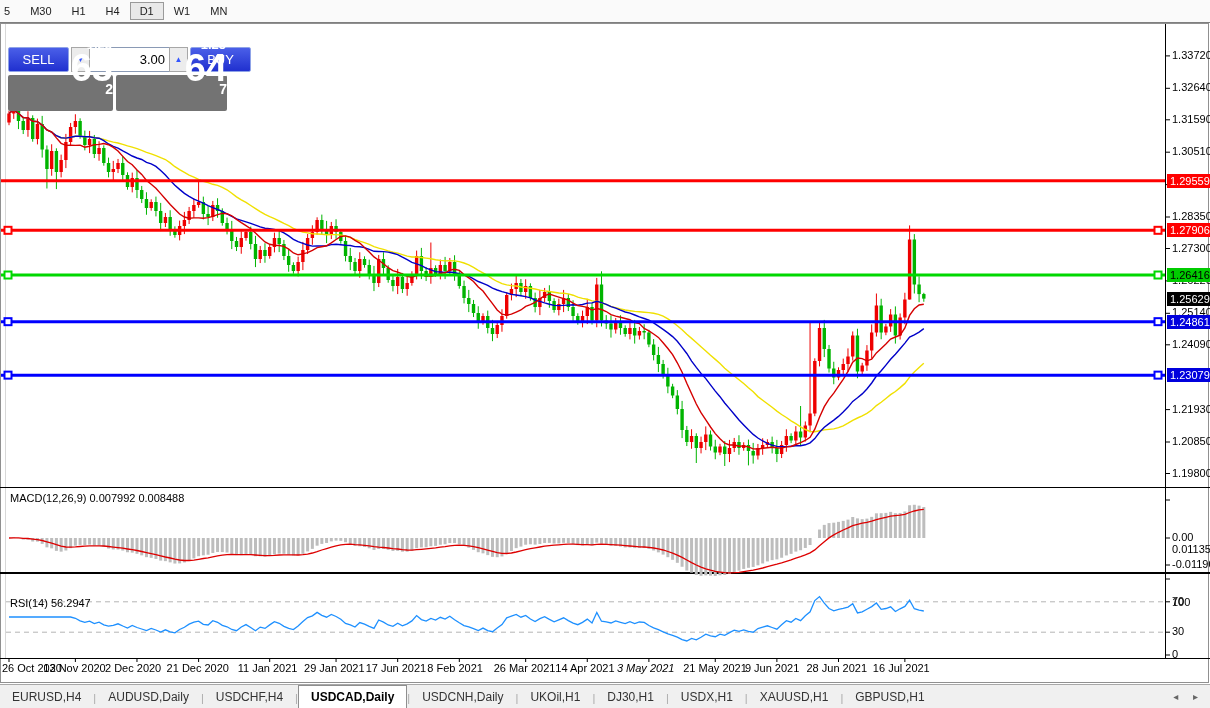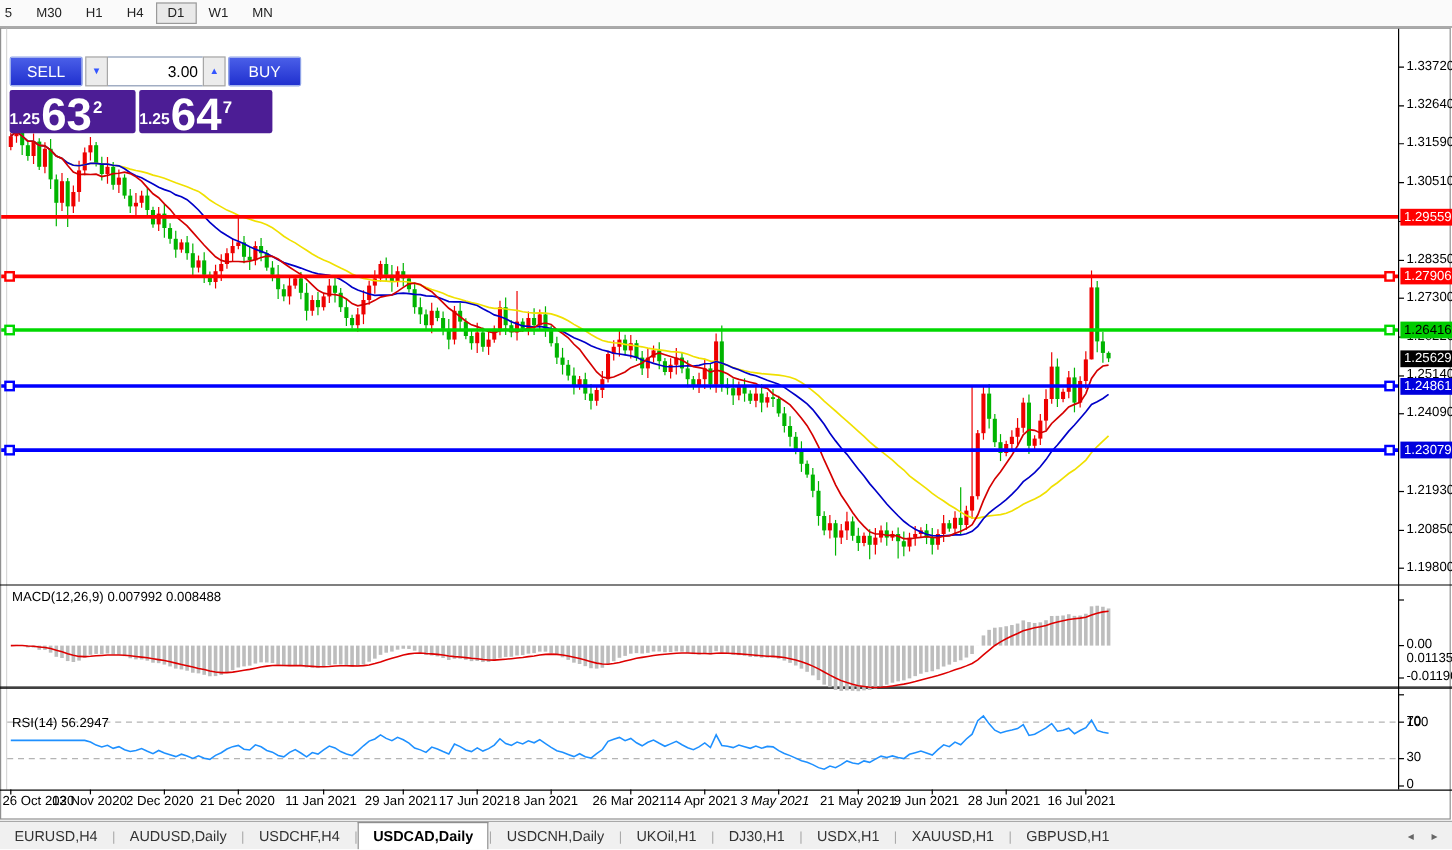--- a/index.html
+++ b/index.html
@@ -20,21 +20,21 @@
   .badge{position:absolute;left:1167px;height:14px;line-height:14px;padding:0 3px;font-size:11px;z-index:6;white-space:nowrap;}
   .date-label{position:absolute;top:639px;font-size:11px;color:#000;z-index:5;white-space:nowrap;}
   
   #trade-panel{position:absolute;left:8px;top:24px;width:243px;z-index:10;}
   #tp-row1{display:flex;height:25px;}
   .tp-btn{width:59px;background:linear-gradient(#4a5fe8,#2030cf);border:1px solid #8fa3e8;border-radius:2px;color:#fff;font-size:13px;display:flex;align-items:center;justify-content:center;cursor:pointer;}
   #tp-spin{display:flex;flex:1;margin:0 2px;}
   .spin-btn{width:17px;background:#ececec;border:1px solid #a7a7a7;color:#3355ff;font-size:8px;display:flex;align-items:center;justify-content:center;cursor:pointer;}
   #tp-vol{flex:1;border:1px solid #8a9ab5;border-left:none;border-right:none;background:#fff;font-size:13px;color:#000;text-align:right;padding:0 4px;width:50px;font-family:"Liberation Sans",sans-serif;}
   #tp-row2{display:flex;margin-top:3px;}
-  .tp-price{height:34px;background:#4c1d95;border-radius:2px;color:#fff;display:flex;align-items:flex-end;justify-content:flex-start;padding-bottom:2px;}
+  .tp-price{height:34px;background:#737373;border-radius:2px;color:#fff;display:flex;align-items:flex-end;justify-content:flex-end;padding-bottom:2px;flex-direction:column;}
   .tp-price.sell{width:105px;margin-right:3px;}
   .tp-price.buy{width:111px;}
   .tp-small{font-size:13px;font-weight:bold;margin:0 1px 3px 0;}
   .tp-big{font-size:38px;font-weight:bold;line-height:26px;}
   .tp-sup{font-size:14px;font-weight:bold;margin:0 0 12px 1px;}
   
   #tabbar{position:absolute;left:0;bottom:0;width:1210px;height:24px;background:#f0f0f0;border-top:1px solid #a8a8a8;display:flex;align-items:flex-end;box-sizing:border-box;}
   .tab{font-size:12px;color:#333;padding:4px 12px 4px 12px;position:relative;cursor:pointer;white-space:nowrap;}
   .tab-sep{color:#aaa;font-size:11px;align-self:center;margin-top:3px;}
   .tab.active{background:#fff;border:1px solid #8f8f8f;border-bottom:none;color:#000;font-weight:bold;}
@@ -762,21 +762,21 @@
         <div class="axis-label" style="top: 571.8px;">70</div>
         <div class="axis-label" style="top: 602.2px;">30</div>
         <div class="axis-label" style="top: 625px;">0</div>
         <div class="date-label" style="left: 2px;">26 Oct 2020</div>
         <div class="date-label" style="left: 43.36px;">13 Nov 2020</div>
         <div class="date-label" style="left: 104.98px;">2 Dec 2020</div>
         <div class="date-label" style="left: 166.6px;">21 Dec 2020</div>
         <div class="date-label" style="left: 237.7px;">11 Jan 2021</div>
         <div class="date-label" style="left: 304.06px;">29 Jan 2021</div>
         <div class="date-label" style="left: 365.68px;">17 Jun 2021</div>
-        <div class="date-label" style="left: 427.3px;">8 Jan 2021</div>
+        <div class="date-label" style="left: 427.3px;">8 Feb 2021</div>
         <div class="date-label" style="left: 493.66px;">26 Mar 2021</div>
         <div class="date-label" style="left: 555.28px;">14 Apr 2021</div>
         <div class="date-label" style="left: 616.9px; font-style: italic;">3 May 2021</div>
         <div class="date-label" style="left: 683.26px;">21 May 2021</div>
         <div class="date-label" style="left: 744.88px;">9 Jun 2021</div>
         <div class="date-label" style="left: 806.5px;">28 Jun 2021</div>
         <div class="date-label" style="left: 872.86px;">16 Jul 2021</div>
       </div>
   </div>
 

